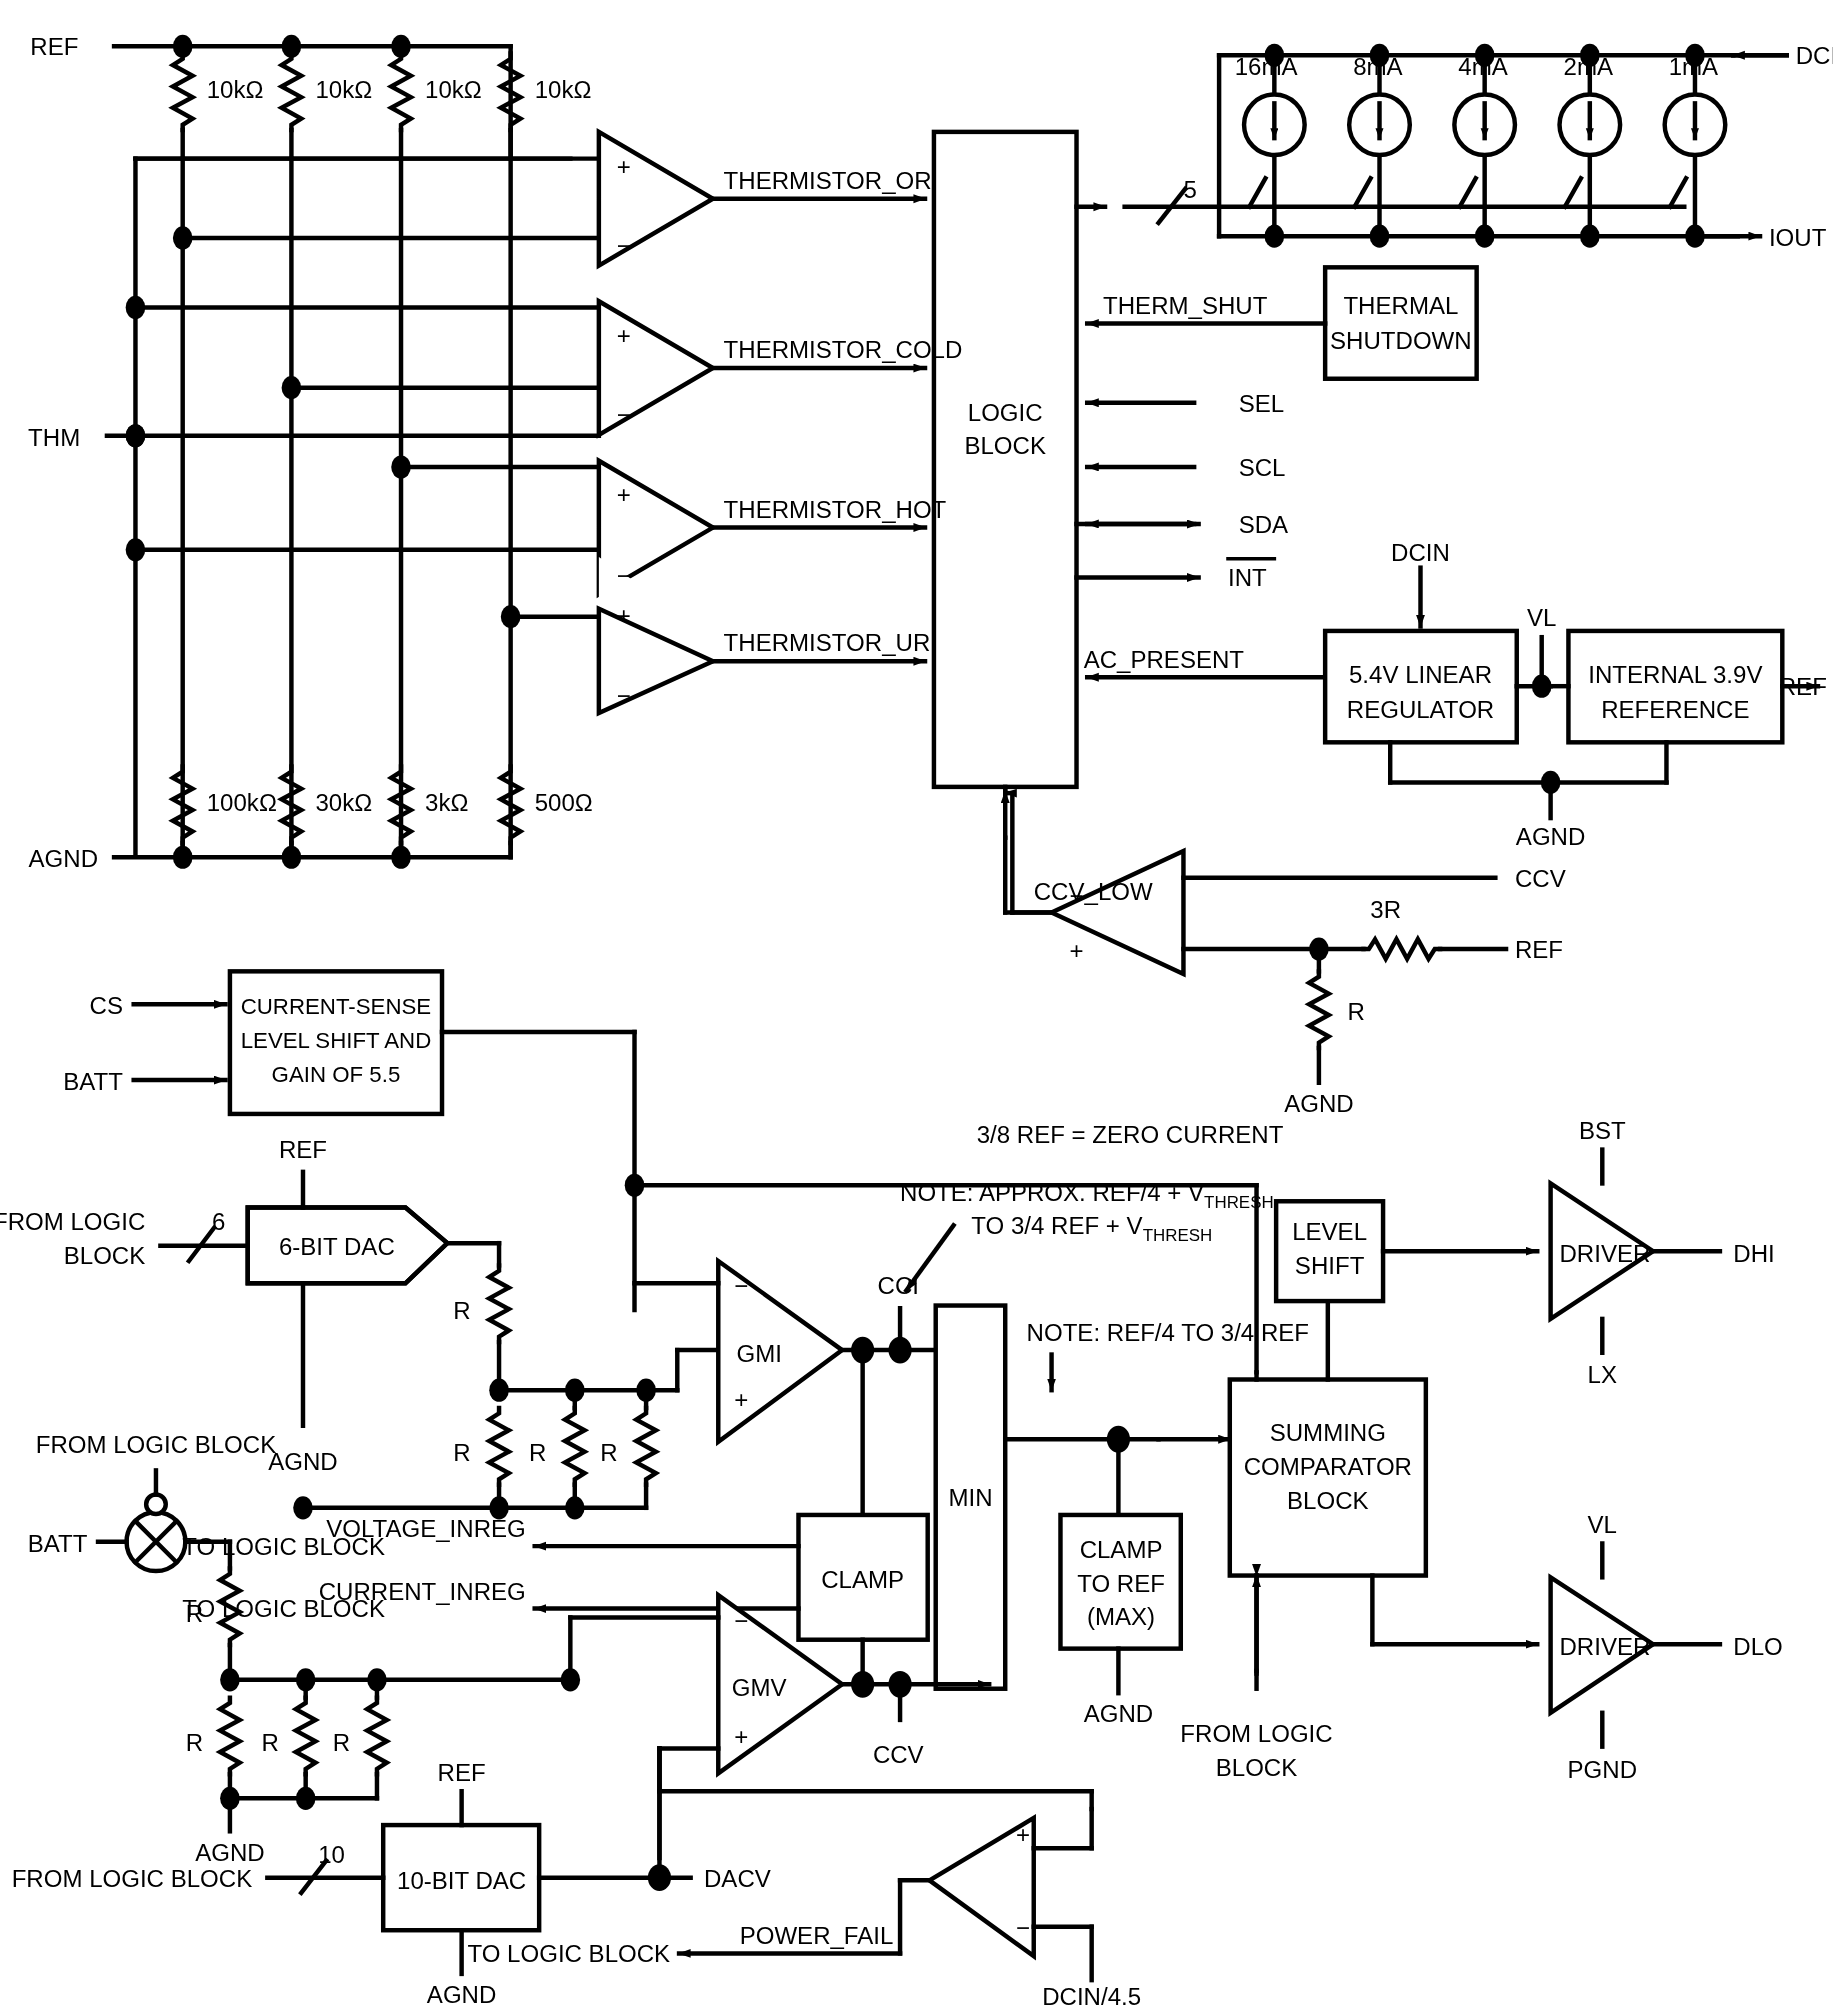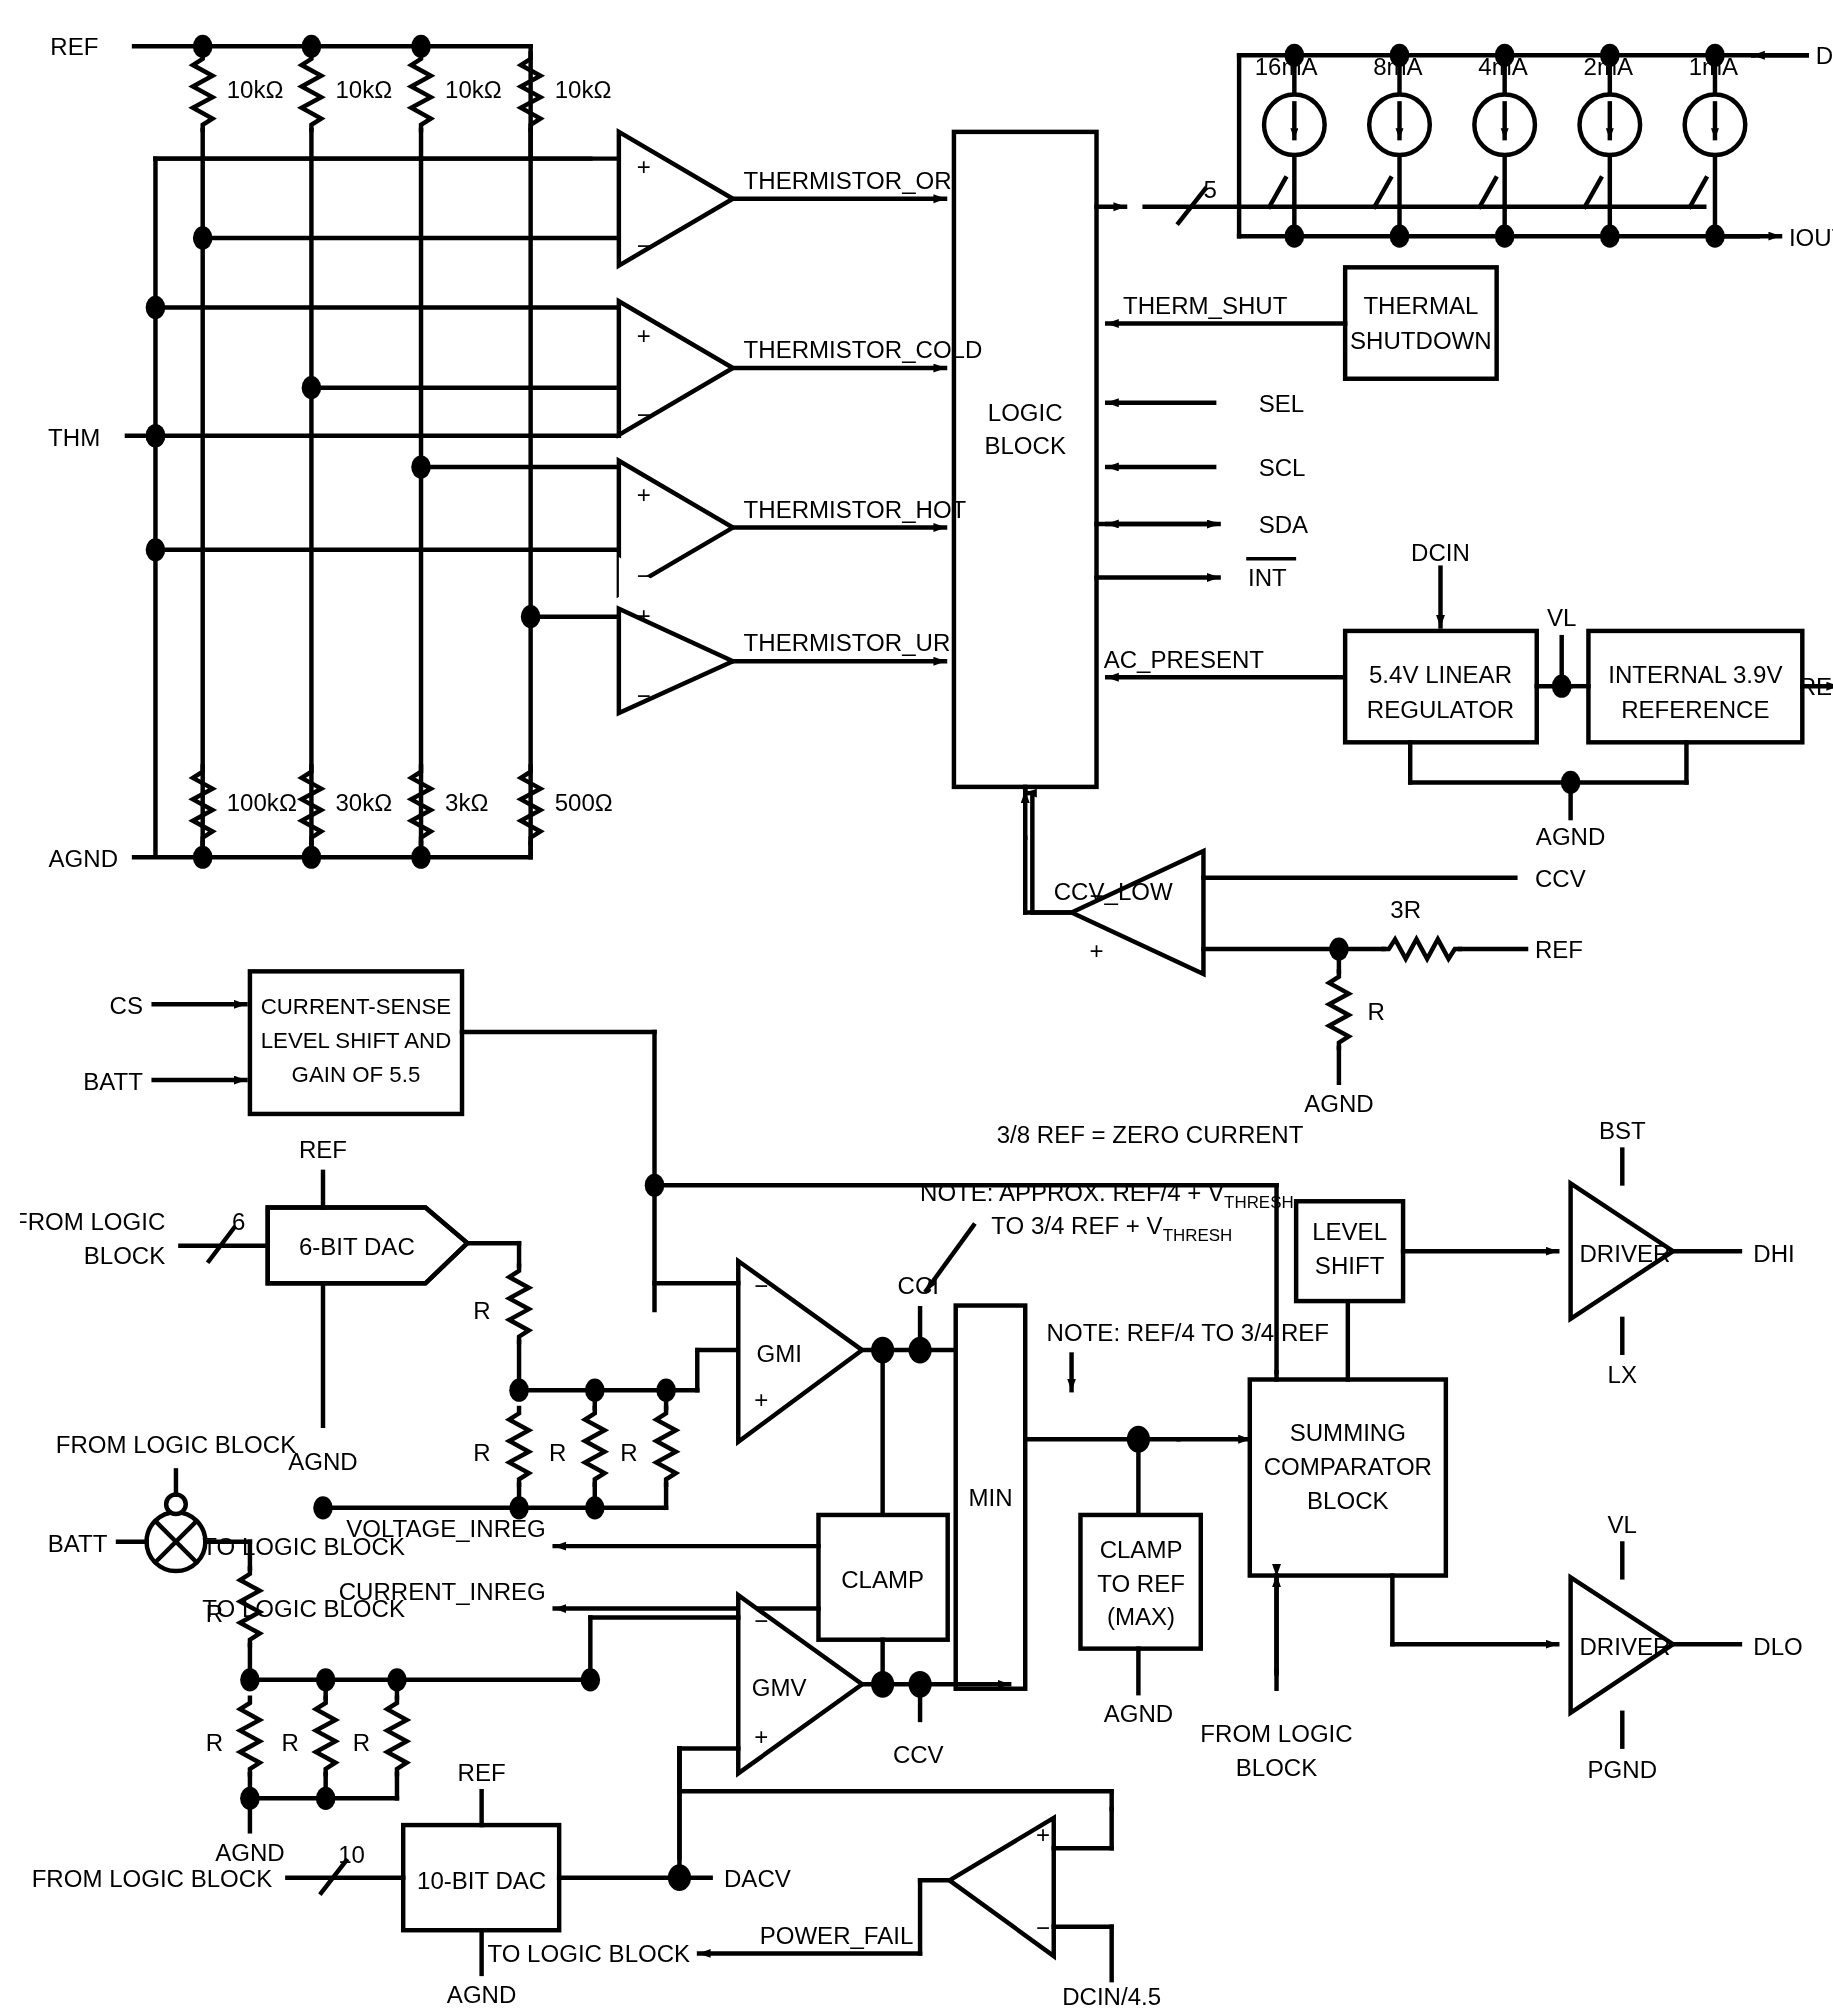--- a/index.html
+++ b/index.html
@@ -1,17 +1,17 @@
 <!DOCTYPE html>
 <html style="font-size:14.3px"><head>
 <meta charset="utf-8">
 <style>
   html,body{margin:0;padding:0;background:#ffffff;}
   body{font-family:"Liberation Sans",sans-serif;}
-  #root{position:relative;width:1534px;height:2014px;background:#fff;padding-left:20px;}
+  #root{position:relative;width:1534px;height:2014px;background:#fff;}
   svg{display:block;}
   text{font-family:"Liberation Sans",sans-serif;fill:#000;}
   .lbl{font-size:27px;}
   .lbl-sm{font-size:25px;}
   .sub{font-size:19px;}
 </style>
 </head>
 <body>
 
 <div id="root">

